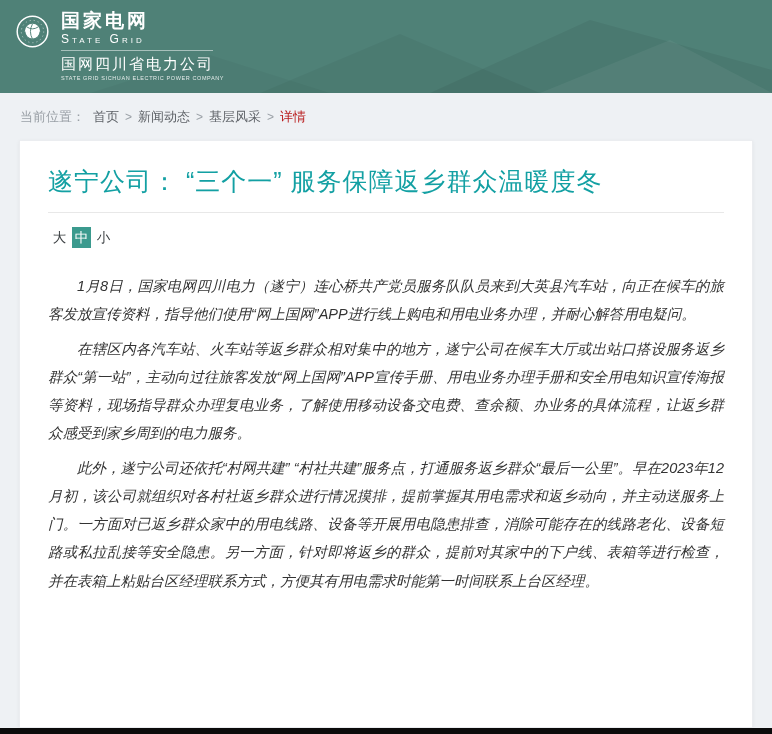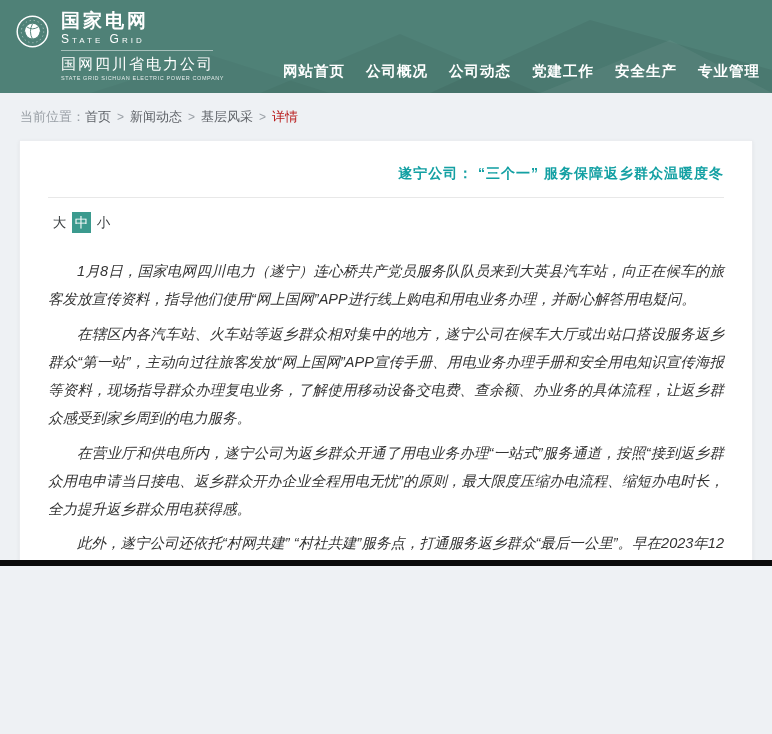--- a/index.html
+++ b/index.html
@@ -2,21 +2,21 @@
 <html lang="zh"><head>
 <meta charset="utf-8">
 <style>
   * { margin:0; padding:0; box-sizing:border-box; }
   html,body { width:772px; }
   body {
     font-family:"Liberation Sans","DejaVu Sans",sans-serif;
     background:#eef1f4;
     color:#333;
   }
-  .page { position:relative; width:772px; height:566px; overflow:hidden; }
+  .page { position:relative; width:772px; height:734px; overflow:hidden; }
 
   
   .site-header {
     position:relative; height:93px;
     background:#4f8177;
     overflow:hidden;
   }
   .mountains { position:absolute; left:0; top:0; width:772px; height:93px; display:block; }
   .logo { position:absolute; left:16px; top:11px; display:flex; align-items:flex-start; }
   .emblem { width:33px; height:33px; margin-top:4px; }
@@ -37,38 +37,38 @@
     cursor:pointer;
   }
 
   
   .breadcrumb-bar {
     height:47px; padding:16px 20px;
     display:flex; align-items:center;
     font-size:13px; color:#9aa0a6;
   }
   .breadcrumb-bar .crumb { color:#5f6368; text-decoration:none; margin:0 6px; cursor:pointer; }
-  .breadcrumb-bar .crumb:first-of-type { margin-left:0; }
+  .breadcrumb-bar .crumb:first-of-type { margin-left:8px; }
   .breadcrumb-bar .sep { color:#9aa0a6; font-size:12px; }
   .breadcrumb-bar .current { color:#b91c1c; margin-left:6px;font-family:Liberation Serif, serif; }
 
   
   .card {
     position:relative;
     margin:0 19px;
     background:#fff;
     border:1px solid #ebedf0;
     box-shadow:0 1px 4px rgba(0,0,0,.05);
     padding:16px 28px 20px 28px;
     min-height:588px;
   }
   .article-title {
-    text-align:right;
+    text-align:left;
     color:#13a0a3;
-    font-size:14px; font-weight:bold;
+    font-size:25px; font-weight:normal;
     letter-spacing:1px;
     padding:8px 0 14px 0;
   }
   .title-divider { border:none; border-top:1px solid #e8e8e8; margin:0; }
 
   .meta-row {
     display:flex; justify-content:space-between; align-items:center;
     padding:14px 2px 2px 2px;
     margin-bottom:22px;
   }
@@ -126,28 +126,20 @@
       </svg>
       <div class="logo-text">
         <div class="brand-cn">国家电网</div>
         <div class="brand-en">State Grid</div>
         <div class="logo-divider"></div>
         <div class="company-cn">国网四川省电力公司</div>
         <div class="company-en">STATE GRID SICHUAN ELECTRIC POWER COMPANY</div>
       </div>
     </div>
 
-    <nav class="main-nav">
-      <a>网站首页</a>
-      <a>公司概况</a>
-      <a>公司动态</a>
-      <a>党建工作</a>
-      <a>安全生产</a>
-      <a>专业管理</a>
-    </nav>
   </header>
 
   <div class="breadcrumb-bar">
     <span>当前位置：</span>
     <a class="crumb">首页</a>
     <span class="sep">&gt;</span>
     <a class="crumb">新闻动态</a>
     <span class="sep">&gt;</span>
     <a class="crumb">基层风采</a>
     <span class="sep">&gt;</span>
@@ -162,19 +154,18 @@
       <div class="font-size-switch">
         <button class="fs-btn">大</button>
         <button class="fs-btn active">中</button>
         <button class="fs-btn">小</button>
       </div>
     </div>
 
     <article class="article-body">
       <p>1月8日，国家电网四川电力（遂宁）连心桥共产党员服务队队员来到大英县汽车站，向正在候车的旅客发放宣传资料，指导他们使用“网上国网”APP进行线上购电和用电业务办理，并耐心解答用电疑问。</p>
       <p>在辖区内各汽车站、火车站等返乡群众相对集中的地方，遂宁公司在候车大厅或出站口搭设服务返乡群众“第一站”，主动向过往旅客发放“网上国网”APP宣传手册、用电业务办理手册和安全用电知识宣传海报等资料，现场指导群众办理复电业务，了解使用移动设备交电费、查余额、办业务的具体流程，让返乡群众感受到家乡周到的电力服务。</p>
-      <p>在营业厅和供电所内，遂宁公司为返乡群众开通了用电业务办理“一站式”服务通道，按照“接到返乡群众用电申请当日接电、返乡群众开办企业全程用电无忧”的原则，最大限度压缩办电流程、缩短办电时长，全力提升返乡群众用电获得感。</p>
       <p>此外，遂宁公司还依托“村网共建” “村社共建”服务点，打通服务返乡群众“最后一公里”。早在2023年12月初，该公司就组织对各村社返乡群众进行情况摸排，提前掌握其用电需求和返乡动向，并主动送服务上门。一方面对已返乡群众家中的用电线路、设备等开展用电隐患排查，消除可能存在的线路老化、设备短路或私拉乱接等安全隐患。另一方面，针对即将返乡的群众，提前对其家中的下户线、表箱等进行检查，并在表箱上粘贴台区经理联系方式，方便其有用电需求时能第一时间联系上台区经理。</p>
     </article>
   </main>
 
   <div class="bottom-edge"></div>
 </div>
 
 </body></html>

